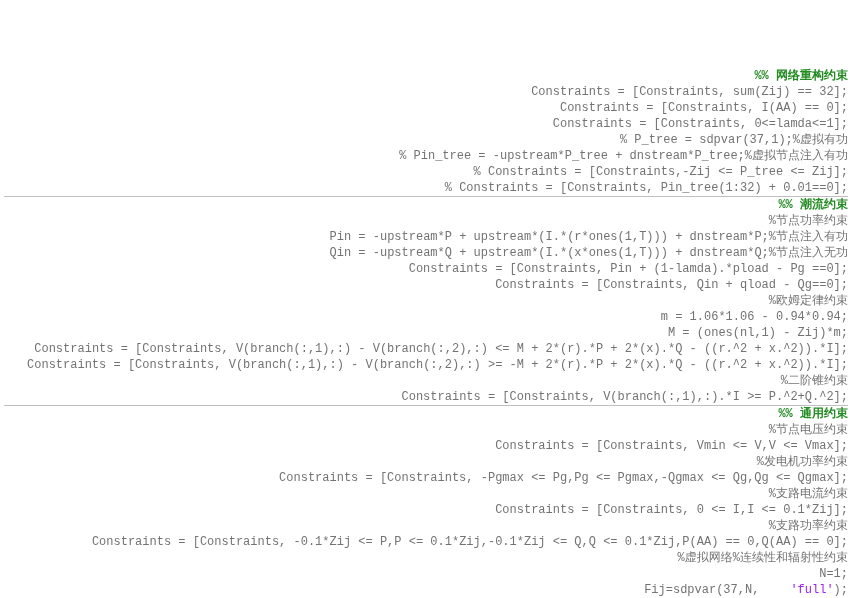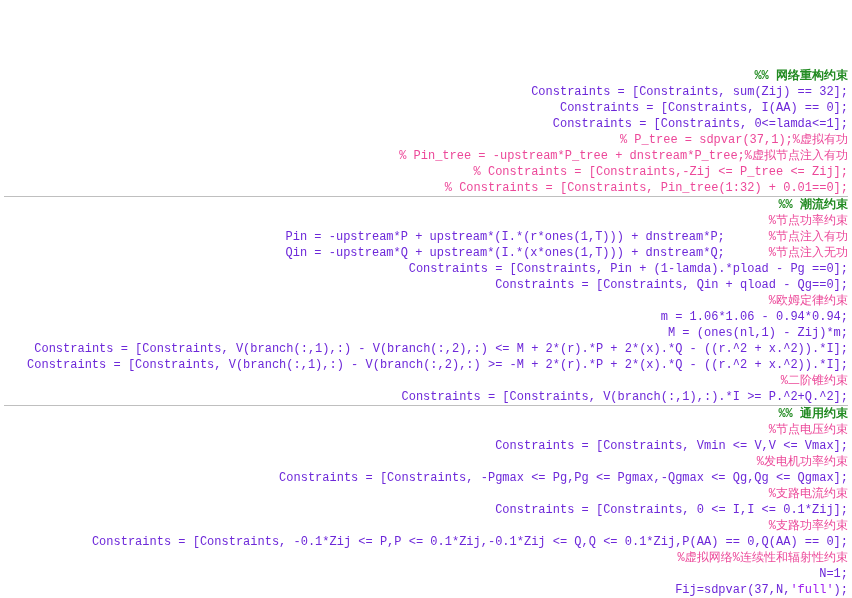--- a/index.html
+++ b/index.html
@@ -9,23 +9,23 @@
     font-size: 12px;
     line-height: 16px;
     background: #ffffff;
     color: #000000;
     white-space: pre;
     width: 852px;
     box-sizing: border-box;
   }
   .line { display: block; min-height: 16px; text-align: right; }
   .section { font-weight: bold; color: #228B22; }
-  .comment { color: #ec4899; margin-left: 44px; }
-  .string  { color: #a020f0; }
-  .black   { color: #6d28d9; }
+  .comment { color: #737373; }
+  .string  { color: #a020f0; margin-left: 31px; }
+  .black   { color: #737373; }
   hr.sep { border: none; border-top: 1px solid #bfbfbf; margin: 0; }
 </style>
 </head>
 <body>
 
 
 
 <div id="code-container"><div class="line"><span class="section">%% 网络重构约束</span></div><div class="line"><span class="black">Constraints = [Constraints, sum(Zij) == 32];</span></div><div class="line"><span class="black">Constraints = [Constraints, I(AA) == 0];</span></div><div class="line"><span class="black">Constraints = [Constraints, 0&lt;=lamda&lt;=1];</span></div><div class="line"><span class="comment">% P_tree = sdpvar(37,1);%虚拟有功</span></div><div class="line"><span class="comment">% Pin_tree = -upstream*P_tree + dnstream*P_tree;%虚拟节点注入有功</span></div><div class="line"><span class="comment">% Constraints = [Constraints,-Zij &lt;= P_tree &lt;= Zij];</span></div><div class="line"><span class="comment">% Constraints = [Constraints, Pin_tree(1:32) + 0.01==0];</span></div><hr class="sep"><div class="line"><span class="section">%% 潮流约束</span></div><div class="line"><span class="comment">%节点功率约束</span></div><div class="line"><span class="black">Pin = -upstream*P + upstream*(I.*(r*ones(1,T))) + dnstream*P;</span><span class="comment">%节点注入有功</span></div><div class="line"><span class="black">Qin = -upstream*Q + upstream*(I.*(x*ones(1,T))) + dnstream*Q;</span><span class="comment">%节点注入无功</span></div><div class="line"><span class="black">Constraints = [Constraints, Pin + (1-lamda).*pload - Pg ==0];</span></div><div class="line"><span class="black">Constraints = [Constraints, Qin + qload - Qg==0];</span></div><div class="line"><span class="comment">%欧姆定律约束</span></div><div class="line"><span class="black">m = 1.06*1.06 - 0.94*0.94;</span></div><div class="line"><span class="black">M = (ones(nl,1) - Zij)*m;</span></div><div class="line"><span class="black">Constraints = [Constraints, V(branch(:,1),:) - V(branch(:,2),:) &lt;= M + 2*(r).*P + 2*(x).*Q - ((r.^2 + x.^2)).*I];</span></div><div class="line"><span class="black">Constraints = [Constraints, V(branch(:,1),:) - V(branch(:,2),:) &gt;= -M + 2*(r).*P + 2*(x).*Q - ((r.^2 + x.^2)).*I];</span></div><div class="line"><span class="comment">%二阶锥约束</span></div><div class="line"><span class="black">Constraints = [Constraints, V(branch(:,1),:).*I &gt;= P.^2+Q.^2];</span></div><hr class="sep"><div class="line"><span class="section">%% 通用约束</span></div><div class="line"><span class="comment">%节点电压约束</span></div><div class="line"><span class="black">Constraints = [Constraints, Vmin &lt;= V,V &lt;= Vmax];</span></div><div class="line"><span class="comment">%发电机功率约束</span></div><div class="line"><span class="black">Constraints = [Constraints, -Pgmax &lt;= Pg,Pg &lt;= Pgmax,-Qgmax &lt;= Qg,Qg &lt;= Qgmax];</span></div><div class="line"><span class="comment">%支路电流约束</span></div><div class="line"><span class="black">Constraints = [Constraints, 0 &lt;= I,I &lt;= 0.1*Zij];</span></div><div class="line"><span class="comment">%支路功率约束</span></div><div class="line"><span class="black">Constraints = [Constraints, -0.1*Zij &lt;= P,P &lt;= 0.1*Zij,-0.1*Zij &lt;= Q,Q &lt;= 0.1*Zij,P(AA) == 0,Q(AA) == 0];</span></div><div class="line"><span class="comment">%虚拟网络%连续性和辐射性约束</span></div><div class="line"><span class="black">N=1;</span></div><div class="line"><span class="black">Fij=sdpvar(37,N,</span><span class="string">'full'</span><span class="black">);</span></div></div>
 
 

